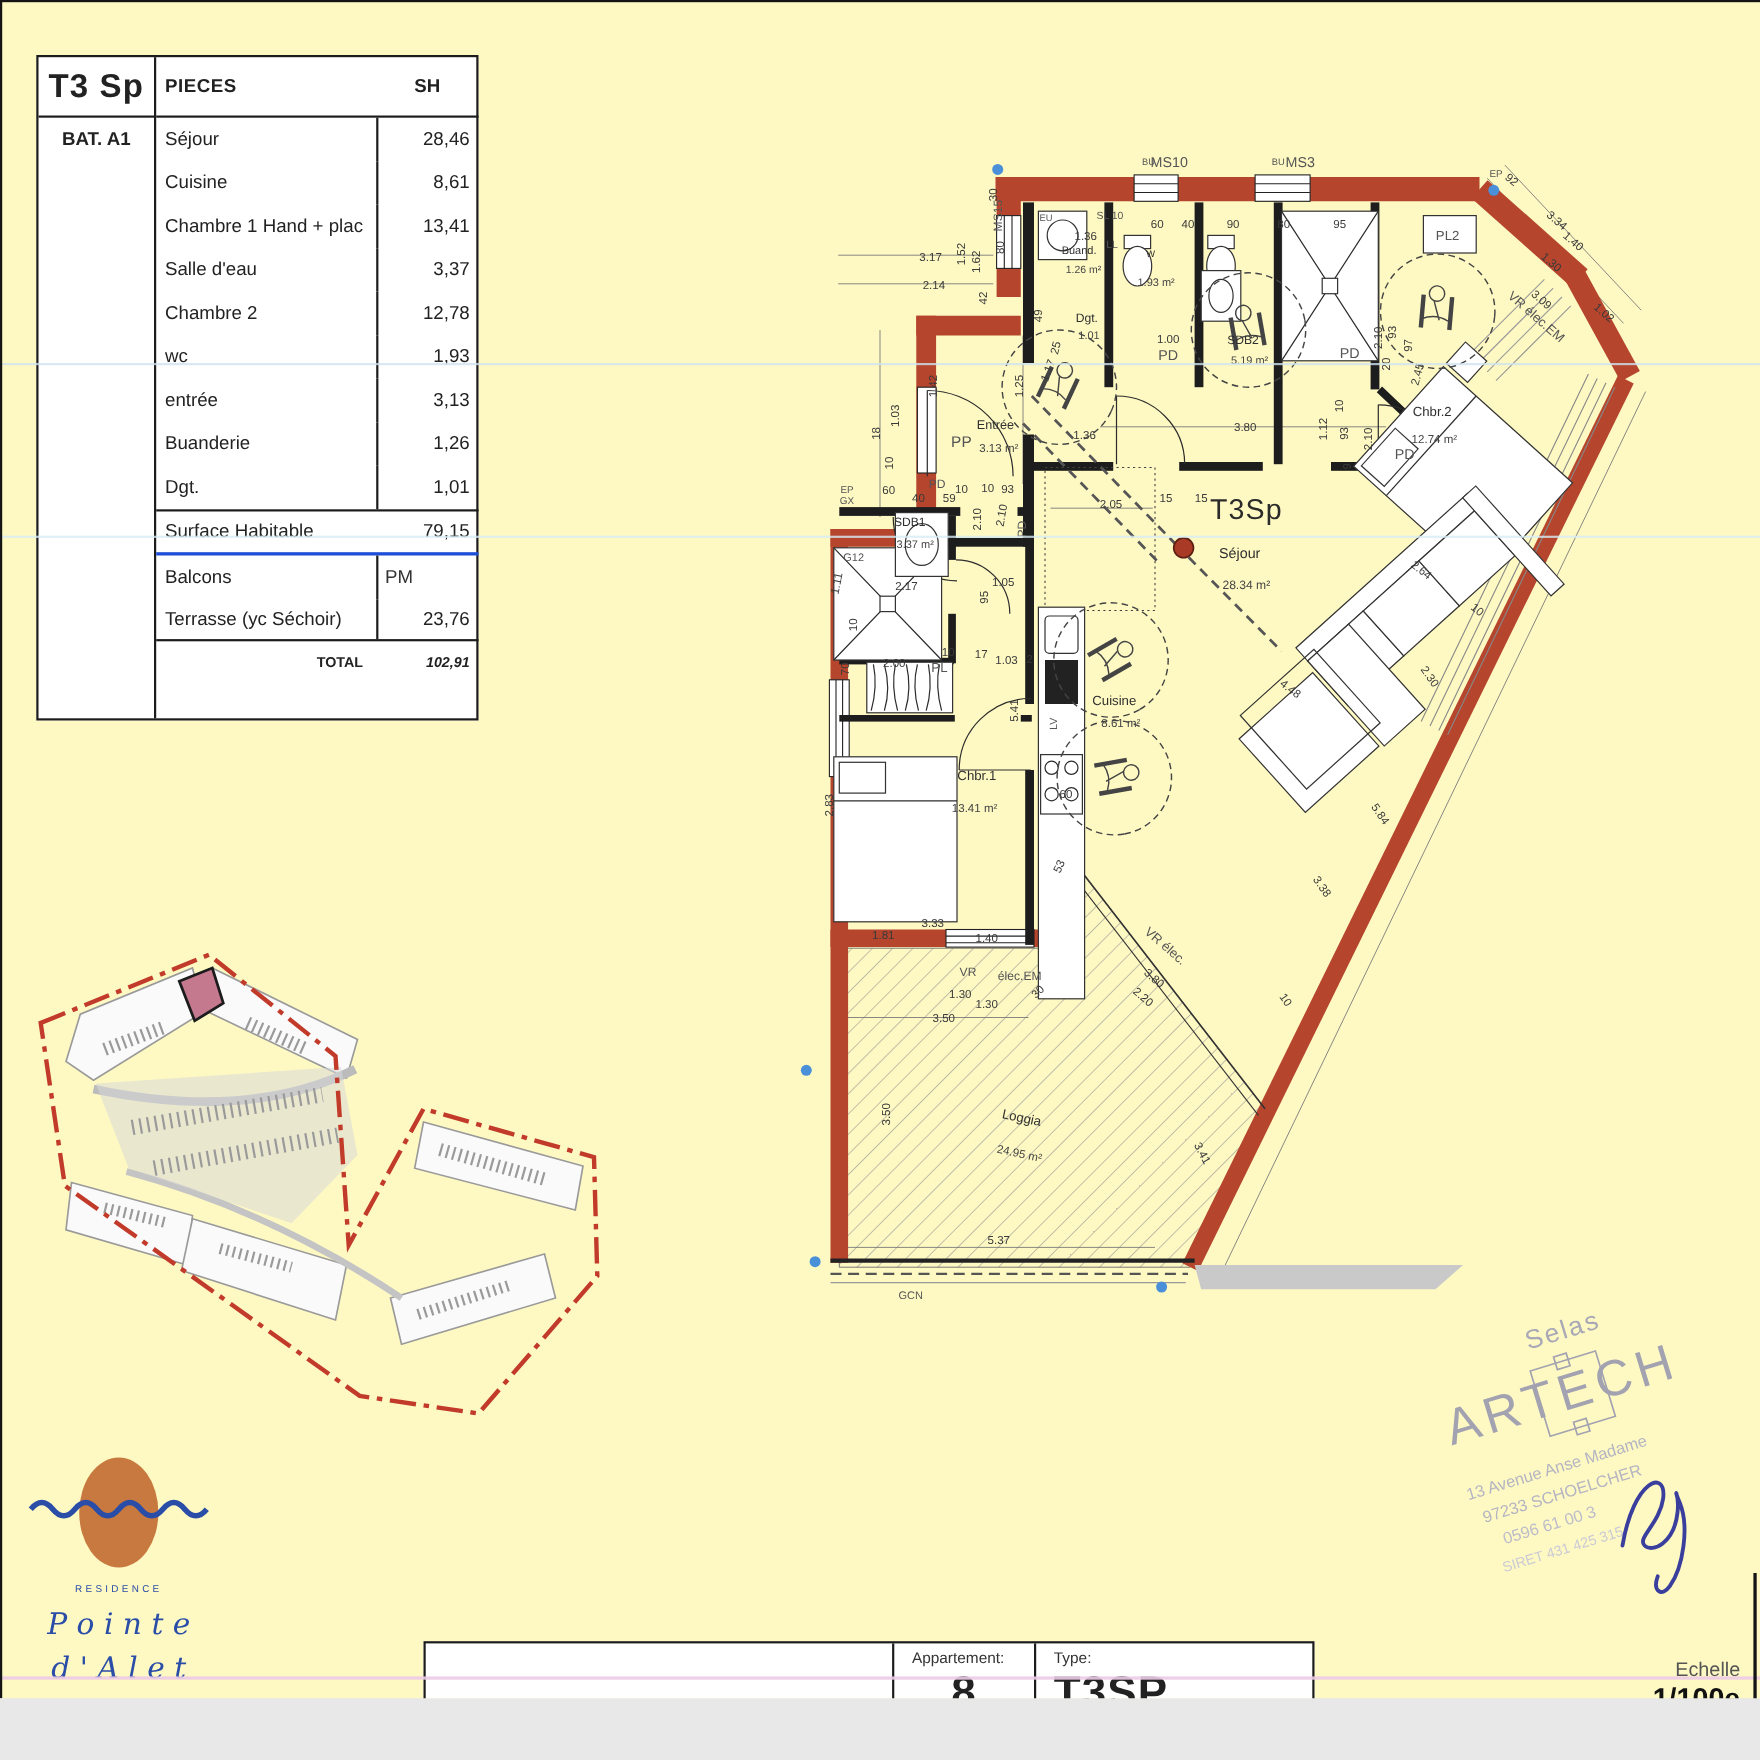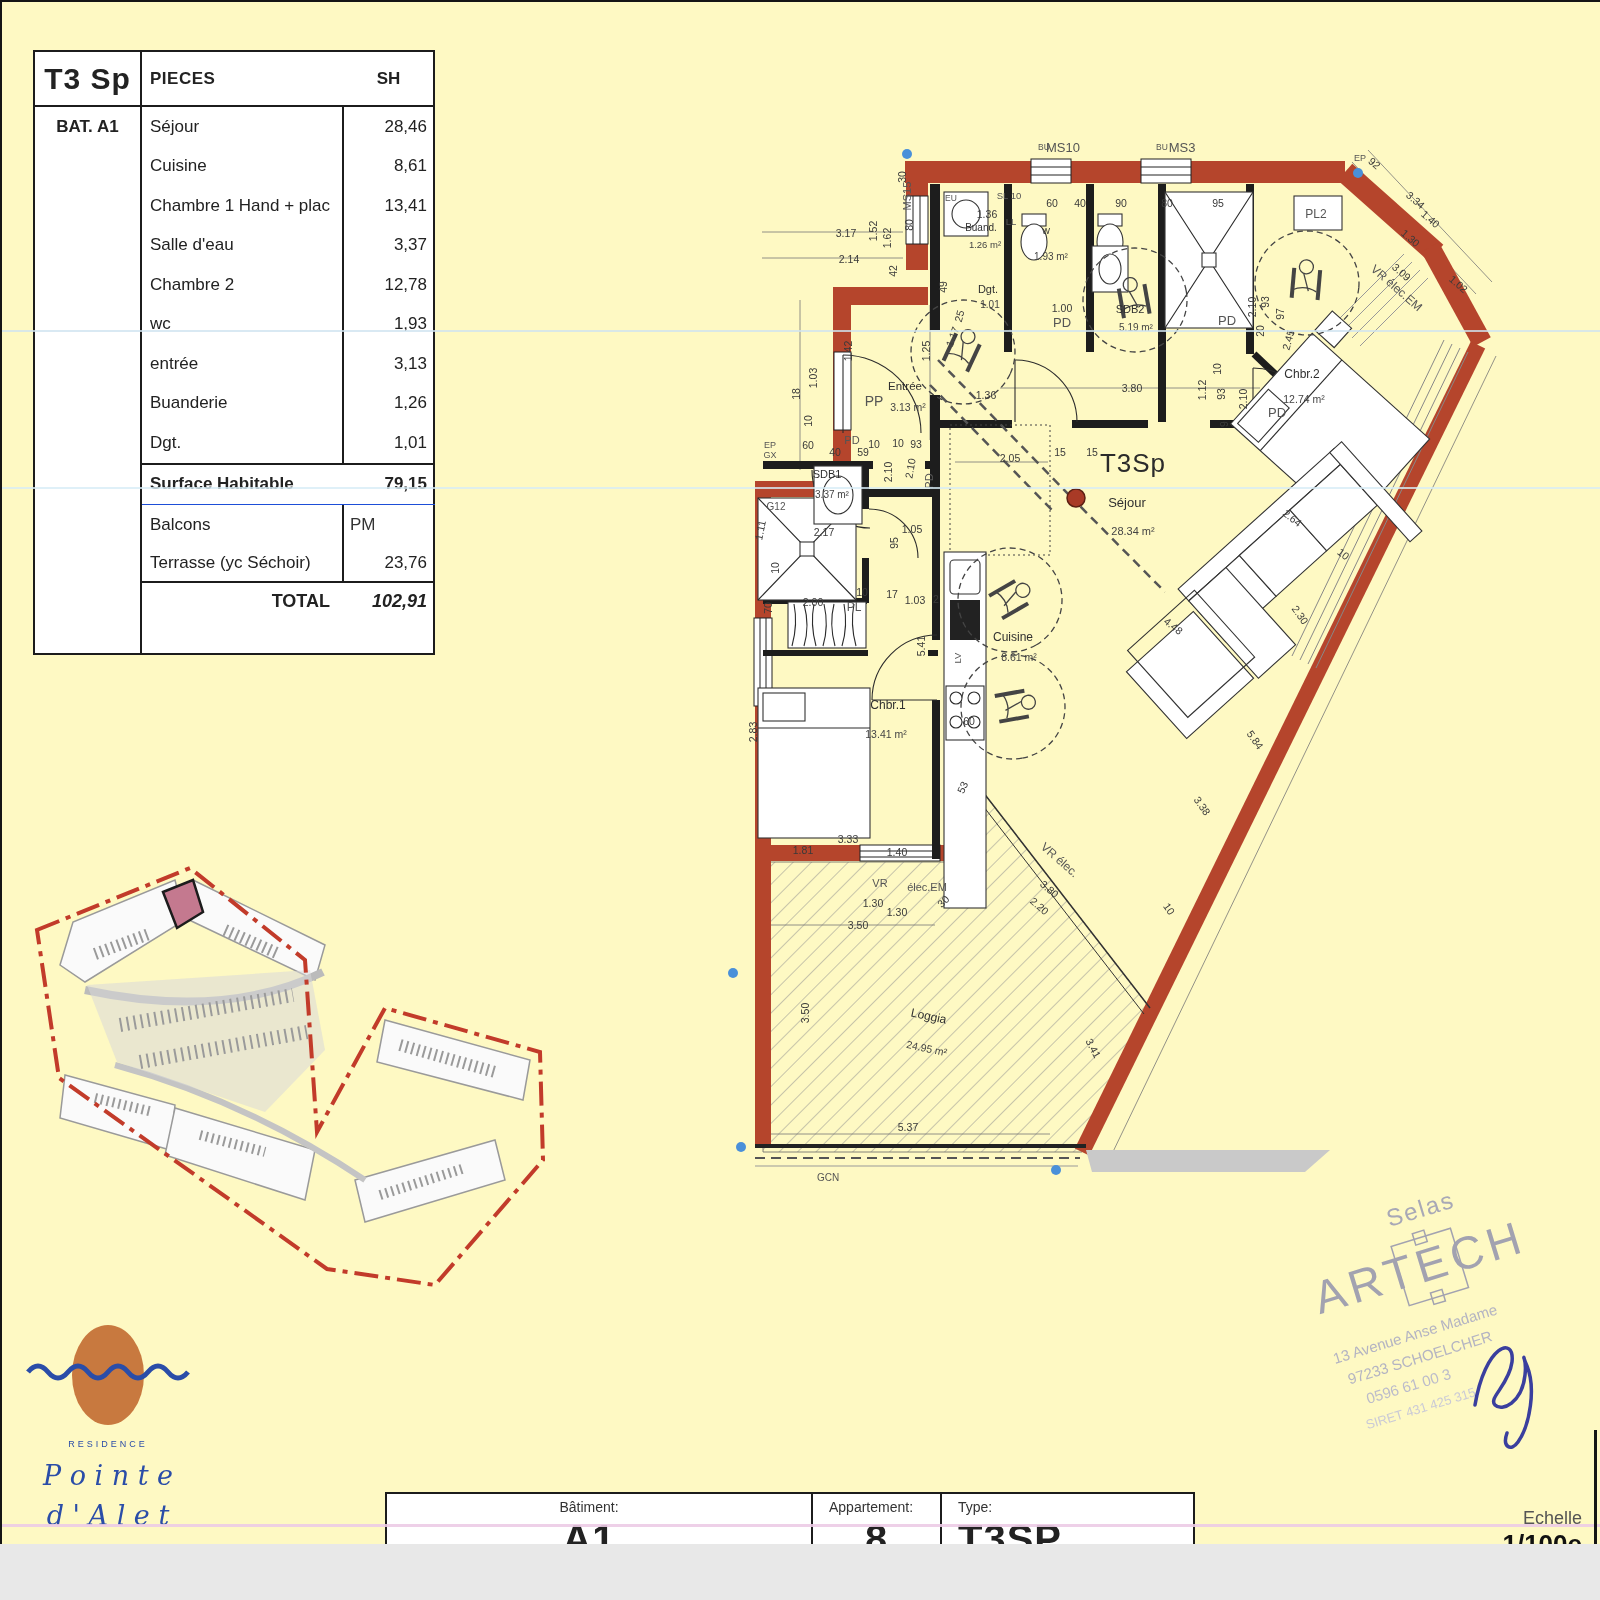--- a/index.html
+++ b/index.html
@@ -18,25 +18,25 @@
   .tbl-main{position:absolute;left:107px;top:0;width:293px;height:100%;display:flex;flex-direction:column;}
   .tbl-hdr{height:55px;border-bottom:2px solid #1c1c1c;display:flex;align-items:center;font-weight:bold;}
   .tbl-hdr .hp{flex:1;padding-left:8px;font-size:17px;letter-spacing:.5px;}
   .tbl-hdr .hs{width:93px;text-align:center;font-size:17px;}
   .trow{display:flex;align-items:center;height:39.5px;font-size:17px;}
   .trow .lab{flex:1;padding-left:8px;color:#222;}
   .trow .val{width:93px;text-align:right;padding-right:8px;border-left:2px solid #1c1c1c;align-self:stretch;
              display:flex;align-items:center;justify-content:flex-end;}
   .trow .val.leftal{justify-content:flex-start;padding-left:6px;color:#333;}
   .rows-block{border-bottom:2px solid #1c1c1c;}
-  .surf{height:40px;font-weight:bold;border-bottom:1px solid #1d4ed8;}
+  .surf{height:40px;font-weight:normal;border-bottom:3px solid #1d4ed8;}
   .surf .val{border-left:none;}
   .extra1{height:40px;gap:11px;}
   .extra2{height:38px;border-bottom:2px solid #1c1c1c;}
-  .total{height:37px;font-weight:bold;font-size:18px;}
+  .total{height:37px;font-weight:bold;font-size:13px;}
   .total .lab{text-align:right;padding-right:12px;}
   .total .val{border-left:none;font-style:italic;}
   
   .tblock{position:absolute;left:385px;top:1492px;width:810px;height:100px;border:2px solid #1c1c1c;background:#fff;z-index:40;}
   .tb-cell{position:absolute;top:0;height:100%;border-left:2px solid #1c1c1c;}
   .tb-cell.first{border-left:none;}
   .tb-lab{font-size:14px;color:#333;margin-top:5px;text-align:center;}
   .tb-val{font-size:40px;font-weight:bold;text-align:center;margin-top:2px;letter-spacing:1px;}
   .tb-lab.leftal,.tb-val.leftal{text-align:left;padding-left:16px;}
   .echelle{position:absolute;right:18px;top:1508px;width:140px;text-align:right;z-index:40;}
@@ -571,24 +571,20 @@
       <rect x="140" y="120" width="12" height="12" fill="none" stroke="#a2a2b0" stroke-width="1.5"></rect>
       <text x="28" y="160" font-size="15" fill="#b4b4c2">13 Avenue Anse Madame</text>
       <text x="36" y="184" font-size="15" fill="#b4b4c2">97233 SCHOELCHER</text>
       <text x="48" y="208" font-size="15" fill="#bcbcca">0596 61 00 3</text>
       <text x="40" y="232" font-size="13" fill="#cacad6">SIRET 431 425 315</text>
     </g>
     <path d="M185,235 C195,175 225,165 222,192 C219,215 198,228 205,235 C212,242 232,233 235,205 C237,188 230,180 237,196 C246,218 240,255 228,272 C221,282 212,277 217,263" stroke="#3a3f9e" stroke-width="3.5" fill="none" stroke-linecap="round"></path>
   </svg>
 
   <div class="tblock">
-    <div class="tb-cell first" style="left:0;width:294px;">
-      <div class="tb-lab" style="padding-left:110px;">Bâtiment:</div>
-      <div class="tb-val" style="padding-left:110px;">A1</div>
-    </div>
     <div class="tb-cell" style="left:424px;width:129px;">
       <div class="tb-lab leftal">Appartement:</div>
       <div class="tb-val">8</div>
     </div>
     <div class="tb-cell" style="left:553px;width:255px;">
       <div class="tb-lab leftal">Type:</div>
       <div class="tb-val leftal">T3SP</div>
     </div>
   </div>
 

